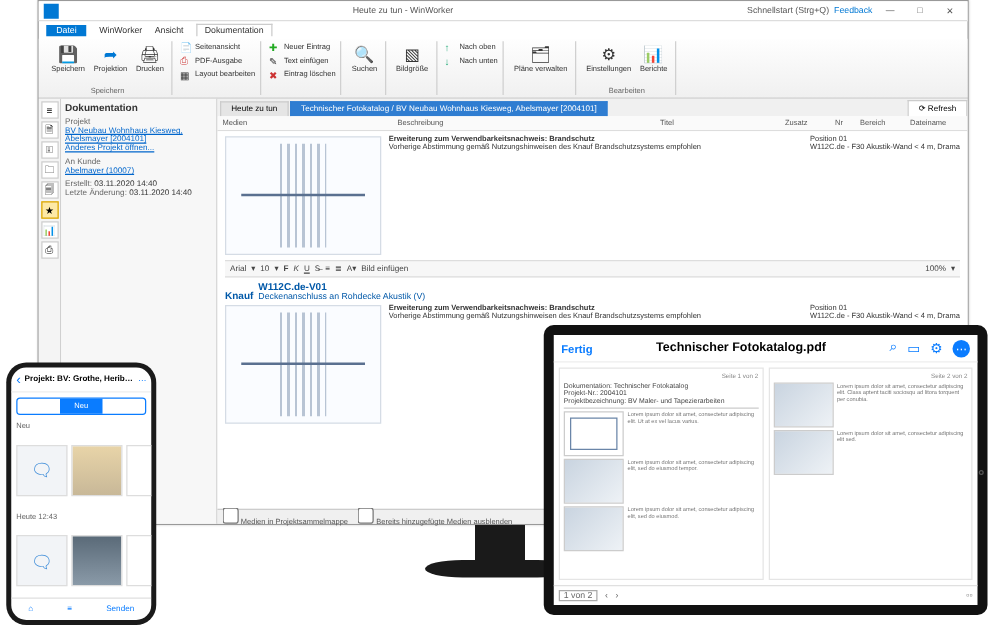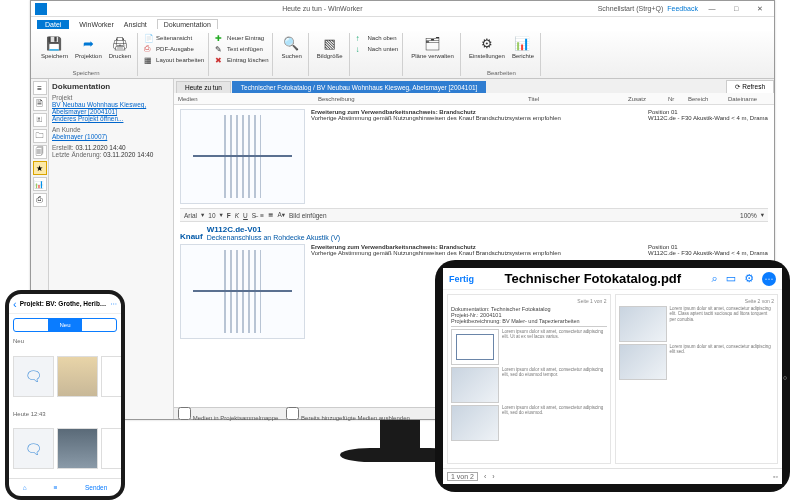--- a/index.html
+++ b/index.html
@@ -53,26 +53,26 @@
 .entry .thumb{width:125px;height:95px;background:#fafcff;border:1px solid #d5dce5;position:relative}
 .entry .thumb::before{content:"";position:absolute;left:35%;top:5%;width:30%;height:90%;background:repeating-linear-gradient(90deg,#b8c4d4 0 2px,transparent 2px 6px)}
 .entry .thumb::after{content:"";position:absolute;left:10%;top:48%;width:80%;height:2px;background:#5a7090}
 .entry .desc{flex:1}
 .entry .desc b{display:block}
 .entry .right{width:120px}
 .fmt-toolbar{height:14px;border-top:1px solid #ddd;border-bottom:1px solid #ddd;background:#f7f7f7;display:flex;align-items:center;gap:4px;padding:0 4px;font-size:6.5px;color:#444}
 .foot{height:12px;background:#f0f0f0;border-top:1px solid #ccc;font-size:6px;display:flex;align-items:center;gap:8px;padding:0 4px;color:#555}
 
 
-.tablet{position:absolute;right:10px;top:260px;width:355px;height:232px;background:#111;border-radius:20px;padding:8px 8px}
+.tablet{position:absolute;right:10px;top:260px;width:355px;height:232px;background:#111;border-radius:8px;padding:8px 8px}
 .tablet .home{position:absolute;right:3px;top:50%;width:4px;height:4px;border:1px solid #555;border-radius:50%}
 .tscreen{width:100%;height:100%;background:#fff;display:flex;flex-direction:column}
 .thead{height:22px;display:flex;align-items:center;justify-content:space-between;padding:0 6px;border-bottom:1px solid #eee}
 .thead .l{color:#0a7cff;font-size:9px;font-weight:600}
-.thead .c{font-size:13px;font-weight:600}
+.thead .c{font-size:10px;font-weight:600}
 .thead .r{display:flex;gap:8px;color:#0a7cff;font-size:11px}
 .tbody{flex:1;display:flex;gap:4px;padding:4px;font-size:5.5px;color:#444;overflow:hidden}
 .page{flex:1;background:#fff;border:1px solid #e5e5e5;padding:3px;display:flex;flex-direction:column;gap:2px}
 .page .pgno{text-align:right;font-size:5px;color:#888}
 .page .hdr{border-bottom:1px solid #ccc;padding-bottom:2px}
 .page .row{display:flex;gap:3px}
 .page .img{width:48px;height:36px;background:linear-gradient(135deg,#c9d4e0,#eef2f6);border:1px solid #ccc}
 .page .img.plan{background:#fff;position:relative}
 .page .img.plan::after{content:"";position:absolute;inset:4px;border:1px solid #6a85a8}
 .page .lorem{flex:1;font-size:4.5px;line-height:1.2;color:#777}

